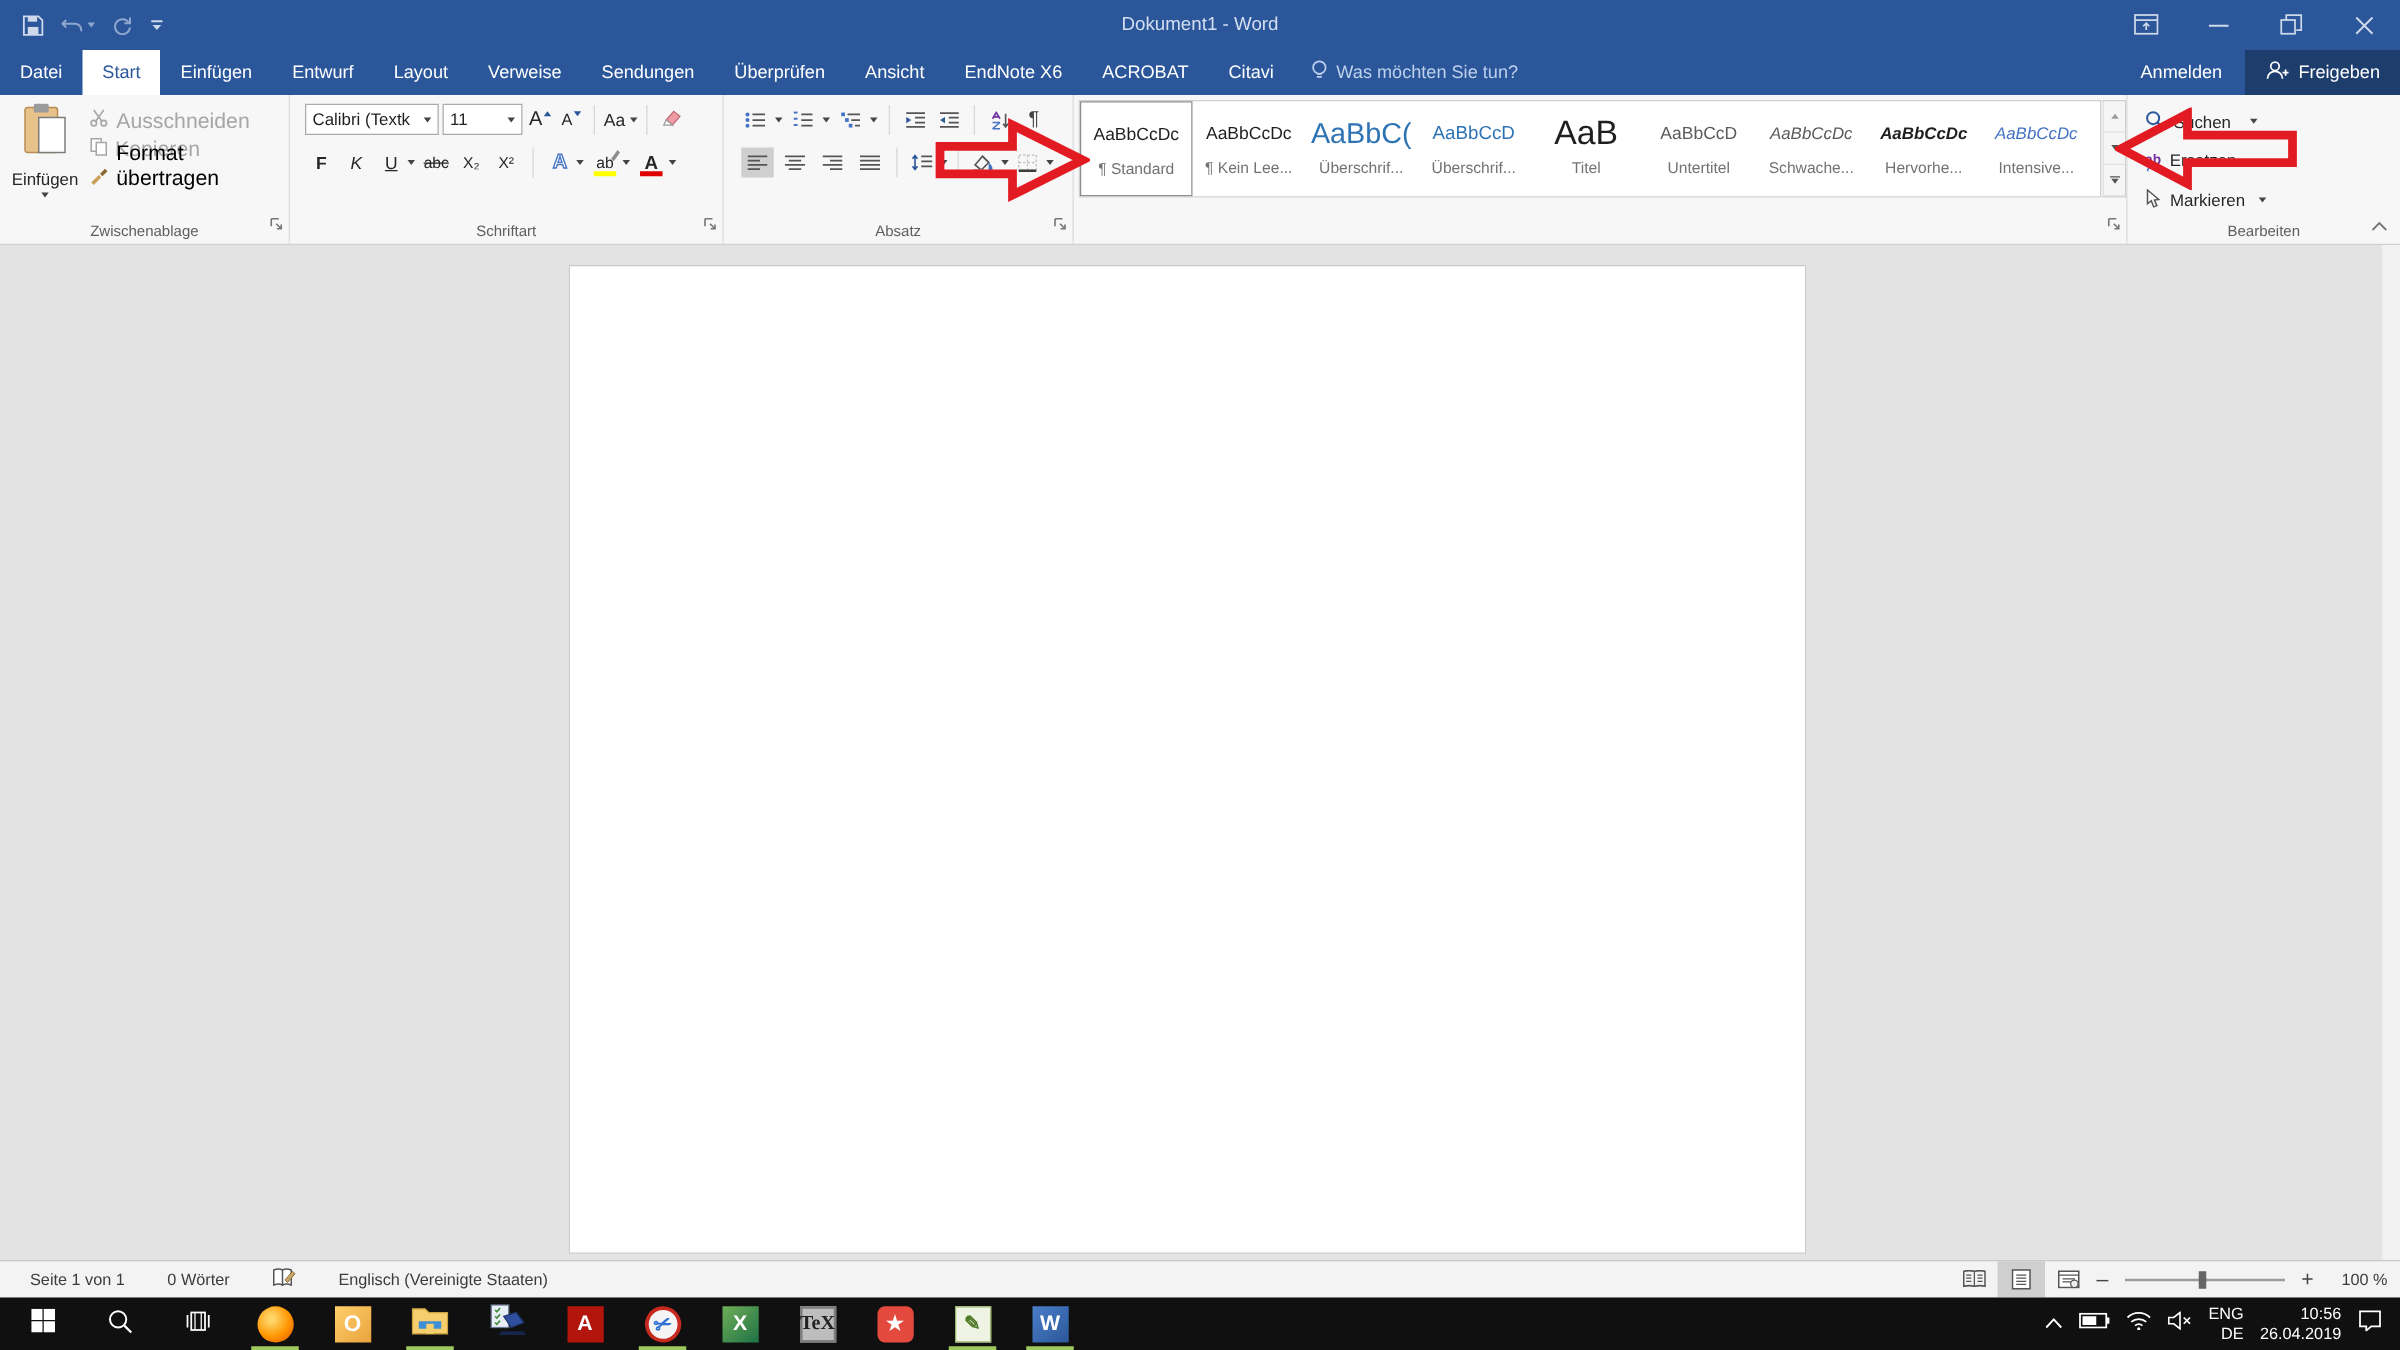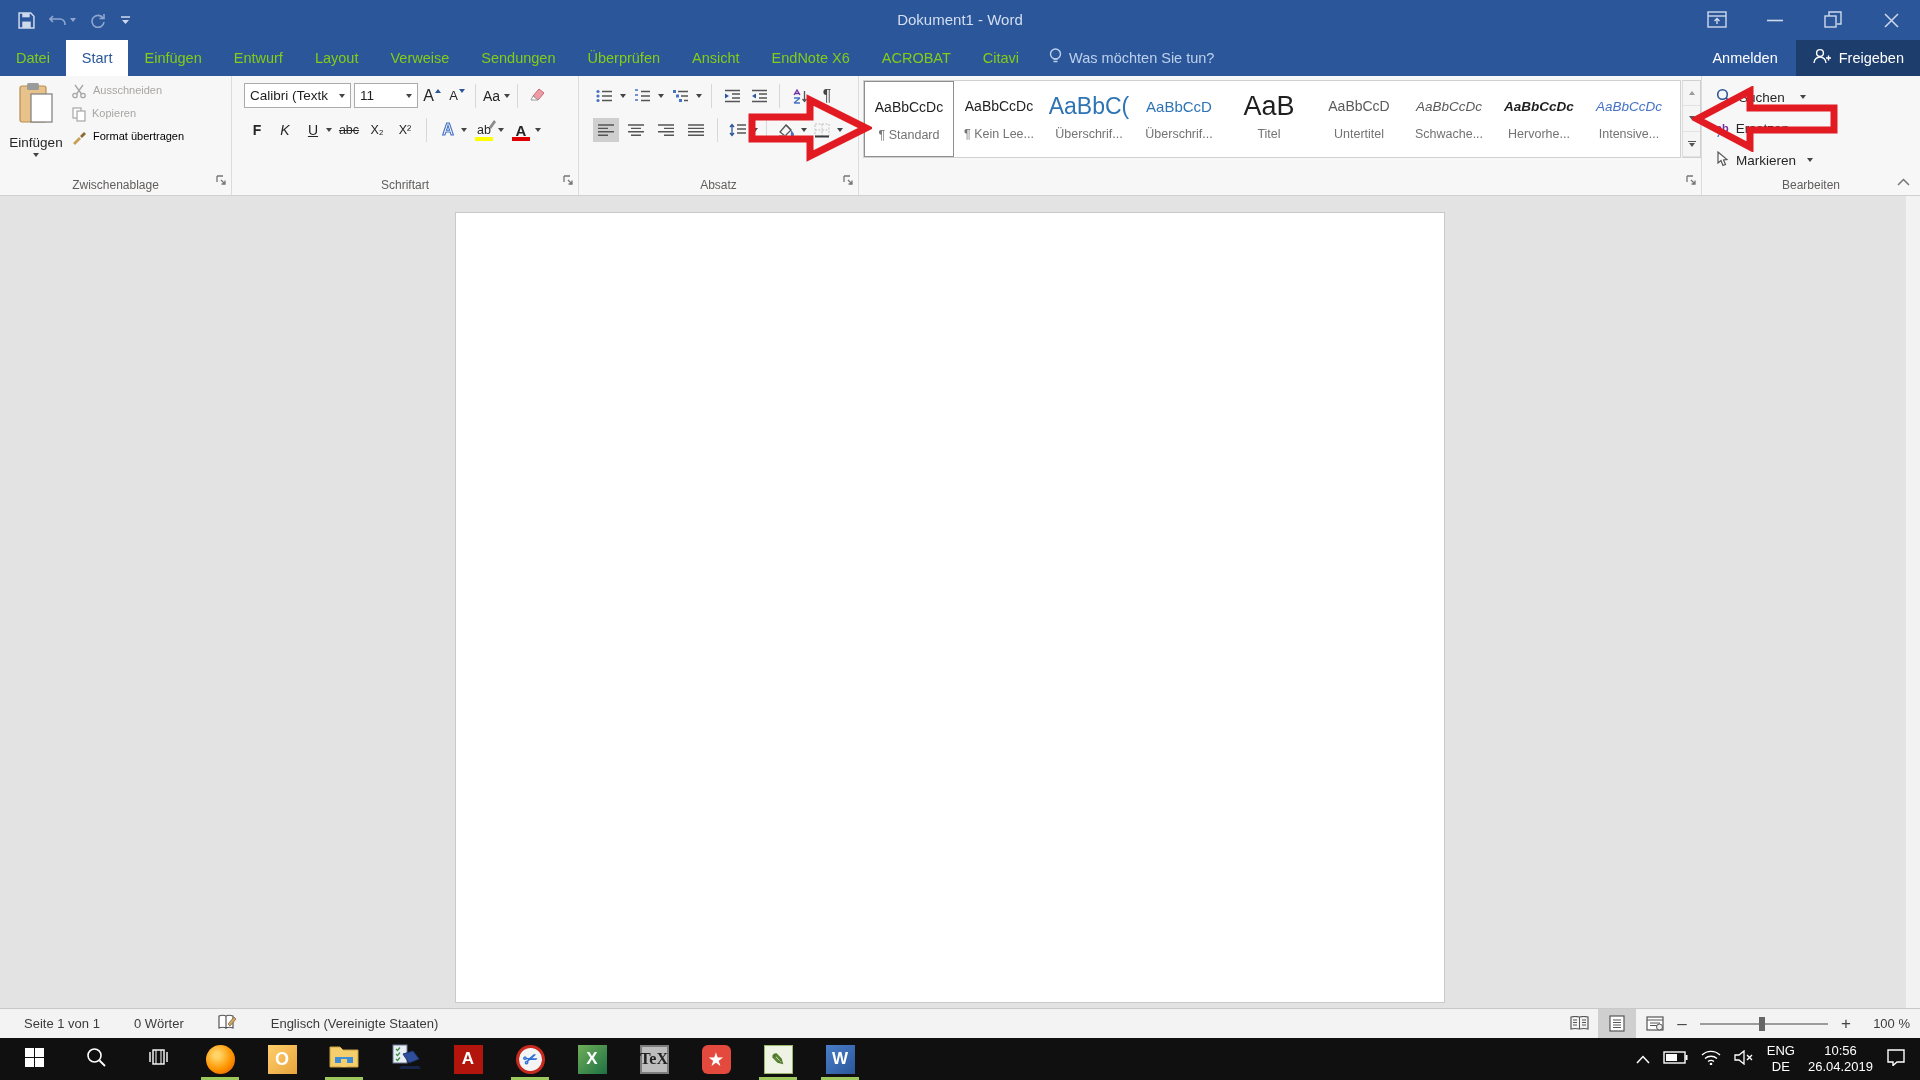--- a/index.html
+++ b/index.html
@@ -11,21 +11,21 @@
   .titlebar { position:absolute; left:0; top:0; width:1920px; height:40px; background:#2b579a; }
   .qat { position:absolute; left:18px; top:0; height:40px; display:flex; align-items:center; gap:14px; color:#cfd9ec; }
   .qat svg { display:block; }
   .title { position:absolute; left:0; right:0; top:0; height:40px; text-align:center; line-height:40px;
            color:#d3def1; font-size:15px; }
   .winctl { position:absolute; right:0; top:0; height:40px; display:flex; align-items:center; }
   .winctl .wbtn { width:58px; height:40px; display:flex; align-items:center; justify-content:center; color:#cfd9ec; }
 
   
   .tabrow { position:absolute; left:0; top:40px; width:1920px; height:36px; background:#2b579a; display:flex; align-items:flex-end; }
-  .tab { height:36px; line-height:36px; padding:0 16px; color:#84cc16; font-size:14.5px; white-space:nowrap; }
+  .tab { height:36px; line-height:36px; padding:0 16px; color:#ffffff; font-size:14.5px; white-space:nowrap; }
   .tab.active { background:#fff; color:#2b579a; }
   .tellme { height:36px; display:flex; align-items:center; gap:7px; color:#bdd0ec; font-size:14.5px; padding:0 14px; }
   .tabrow-right { margin-left:auto; height:36px; display:flex; align-items:center; }
   .signin { color:#fff; font-size:14.5px; padding:0 18px; }
   .sharebtn { height:36px; background:#1d3d6d; color:#fff; font-size:14.5px; display:flex; align-items:center; gap:8px; padding:0 16px; }
 
   
   .ribbon { position:absolute; left:0; top:76px; width:1920px; height:120px; background:#f7f7f7; border-bottom:1px solid #d2d0ce; }
   .rgroup { position:absolute; top:0; height:119px; border-right:1px solid #dcdcdc; }
   .rgroup-label { position:absolute; bottom:3px; left:0; right:0; text-align:center; font-size:12px; color:#605e5c; }
@@ -34,21 +34,21 @@
   .small-btn { display:flex; align-items:center; justify-content:center; height:24px; min-width:22px; color:#262626; font-size:14px; }
   .caret { width:0; height:0; border-left:3.5px solid transparent; border-right:3.5px solid transparent; border-top:4px solid #444; display:inline-block; }
   .caret.up { border-top:none; border-bottom:4px solid #2b579a; }
   .caret.blue { border-top-color:#2b579a; }
   .vsep { width:1px; height:24px; background:#d8d8d8; margin:0 4px; }
   .grayed { color:#a8a6a4 !important; }
 
   
   .paste-btn { position:absolute; left:8px; top:6px; width:56px; height:92px; display:flex; flex-direction:column; align-items:center; }
   .paste-btn .plabel { font-size:13.5px; color:#262626; margin-top:5px; }
-  .clip-item { display:flex; align-items:flex-start; gap:6px; height:23px; font-size:11px; }
+  .clip-item { display:flex; align-items:flex-end; gap:6px; height:23px; font-size:17px; }
 
   
   .combo { height:25px; background:#fff; border:1px solid #ababab; display:flex; align-items:center; font-size:13.5px; color:#1f1f1f; padding:0 5px; }
   .combo .cval { flex:1; white-space:nowrap; overflow:hidden; }
   .fx-bold { font-weight:bold; }
   .fx-italic { font-style:italic; }
   .fx-underline { text-decoration:underline; }
   .fx-strike { text-decoration:line-through; }
   .fx-outline { color:#fff; -webkit-text-stroke:1.1px #4472c4; font-weight:bold; }
   .colorbar { position:absolute; left:2px; right:2px; bottom:1px; height:4px; }
@@ -86,21 +86,21 @@
   .zoom-pm { font-size:17px; color:#444; width:16px; text-align:center; }
   .zoom-label { width:56px; text-align:right; }
 
   
   .taskbar { position:absolute; left:0; top:1038px; width:1920px; height:42px; background:#101010; display:flex; align-items:center; }
   .tbtn { width:48px; height:42px; margin-right:14px; display:flex; align-items:center; justify-content:center; position:relative; flex:0 0 auto; }
   .tbtn:first-child { margin-left:10px; }
   .runline { position:absolute; bottom:0; left:5px; right:5px; height:3px; background:#9dc95c; }
   .tile { width:29px; height:29px; display:flex; align-items:center; justify-content:center; color:#fff; font-weight:bold; font-size:16px; }
   .tray { margin-left:auto; display:flex; align-items:center; gap:13px; padding-right:14px; color:#fff; }
-  .tray-2line { text-align:center; font-size:13px; line-height:16px; }
+  .tray-2line { text-align:right; font-size:13px; line-height:16px; }
 </style>
 </head>
 <body>
 
 <div id="app">
 
   <div class="titlebar">
     <div class="qat">
       <span>
         <svg width="17" height="17" viewBox="0 0 16 16">

